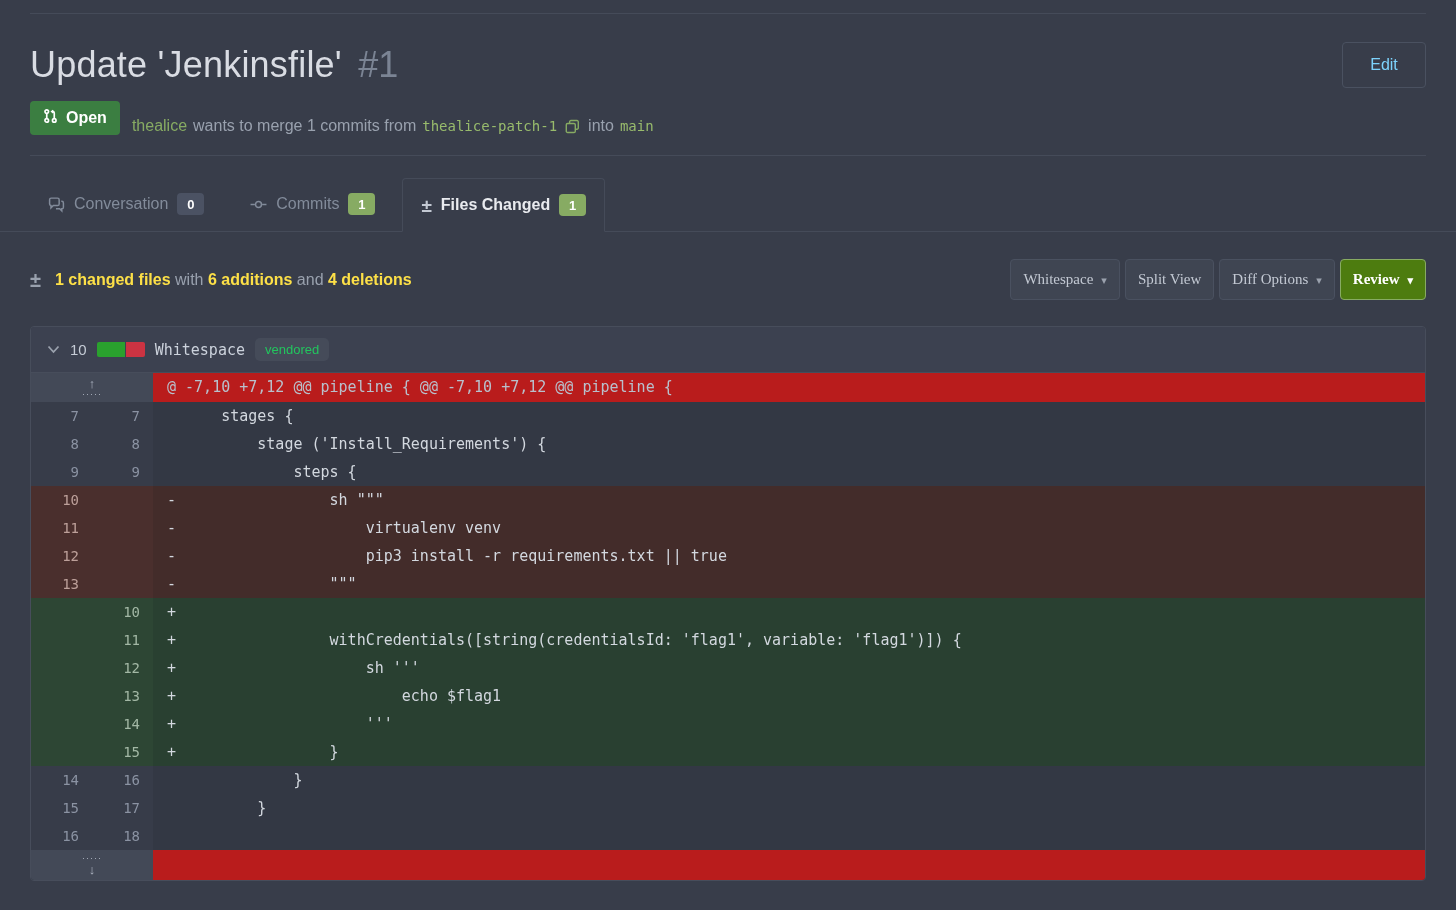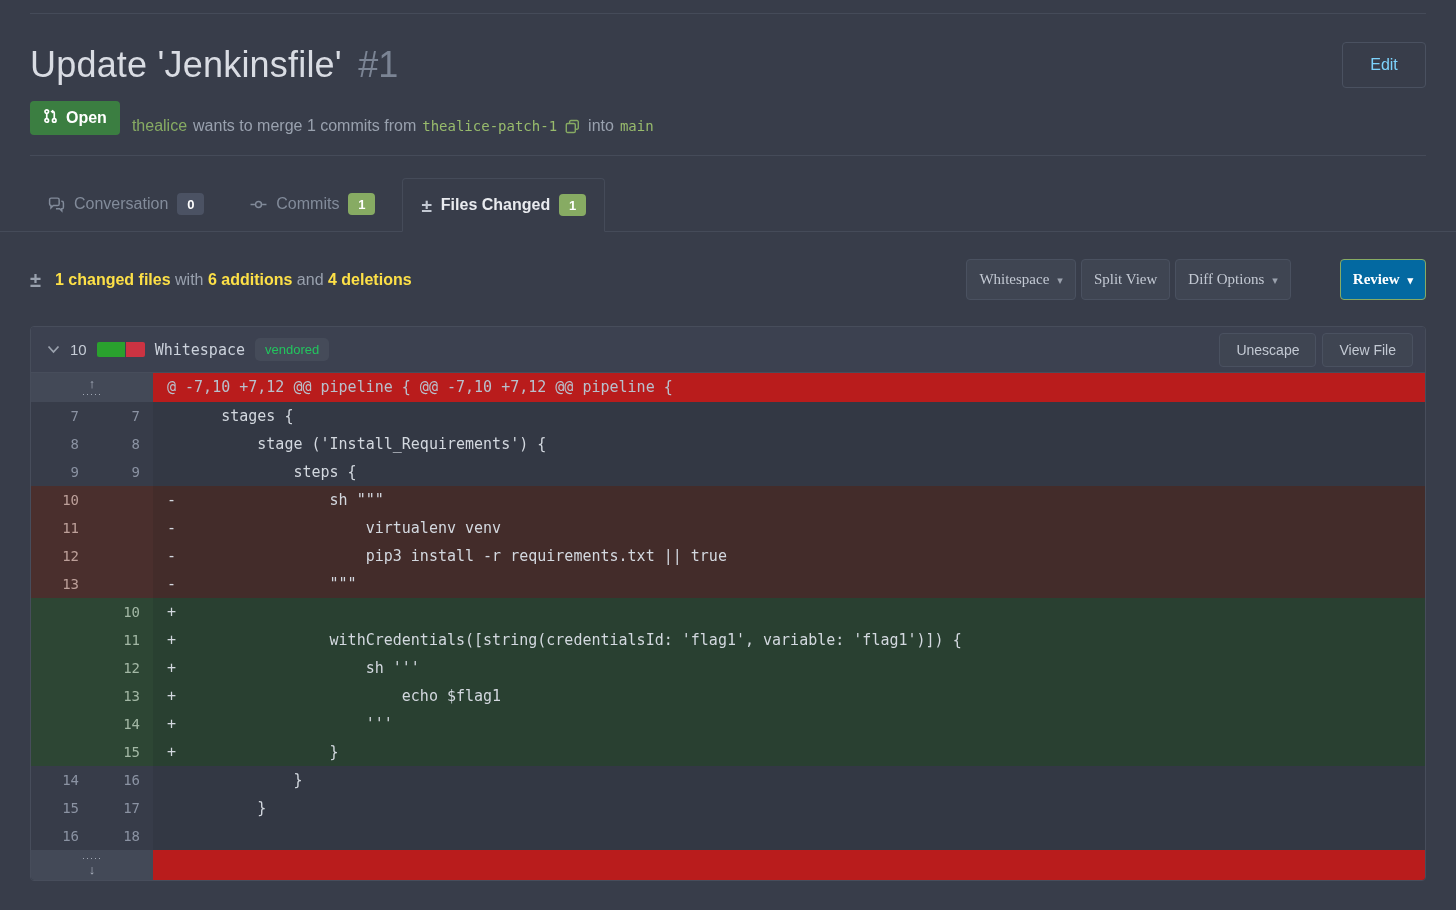--- a/index.html
+++ b/index.html
@@ -46,21 +46,21 @@
   .pm-icon { font-size:19px; font-weight:bold; line-height:1; }
 
   
   .stats-row { display:flex; justify-content:space-between; align-items:center; margin-top:27px; }
   .stats-left { display:flex; align-items:center; gap:14px; font-size:16px; color:#99a1ae; }
   .stats-left b { color:#fde047; }
   .stats-left .pm-icon { color:#99a1ae; font-size:20px; }
   .toolbar { display:flex; gap:5px; }
   .toolbar .btn { height:41px; padding:0 12px; font-size:15px;font-family:Liberation Serif, serif; }
   .caret { font-size:11px; color:#9aa1ad; transform:translateY(1px); }
-  .btn.primary { background:#0369a1; border-color:#87ab63; color:#fff; font-weight:bold;margin-left:44px; }
+  .btn.primary { background:#4d7c0f; border-color:#87ab63; color:#fff; font-weight:bold; }
   .btn.primary .caret { color:#fff; }
 
   
   .filebox { margin:26px 30px 0 30px; border:1px solid #474d5b; border-radius:4px; overflow:hidden; }
   .filehdr { height:46px; background:#3c4150; display:flex; align-items:center;
              justify-content:space-between; padding:0 12px 0 16px; border-bottom:1px solid #474d5b; }
   .filehdr-left { display:flex; align-items:center; gap:10px; }
   .chev { display:inline-flex; cursor:pointer; color:#9aa1ad; }
   .fcount { color:#c6ccd6; font-size:15px; }
   .diffstat { display:flex; width:48px; height:15px; border-radius:2px; overflow:hidden; gap:1px; }
@@ -204,24 +204,20 @@
         </svg>
       </span>
       <span class="fcount">10</span>
       <span class="diffstat">
         <span class="g" id="stat-g" style="flex: 0.6 1 0%;"></span>
         <span class="r" id="stat-r" style="flex: 0.4 1 0%;"></span>
       </span>
       <span class="fname">Whitespace</span>
       <span class="ftag">vendored</span>
     </div>
-    <div class="filehdr-right" id="file-buttons">
-        <button class="btn">Unescape</button>
-        <button class="btn">View File</button>
-      </div>
   </div>
   <div class="diffbody" id="diffbody">
       <div class="drow hunk">
         <div class="gut">
           <span class="exp">
             <span style="font-size:13px;">↑</span>
             <span class="dots">·····</span>
           </span>
         </div>
         <div class="codecell">

